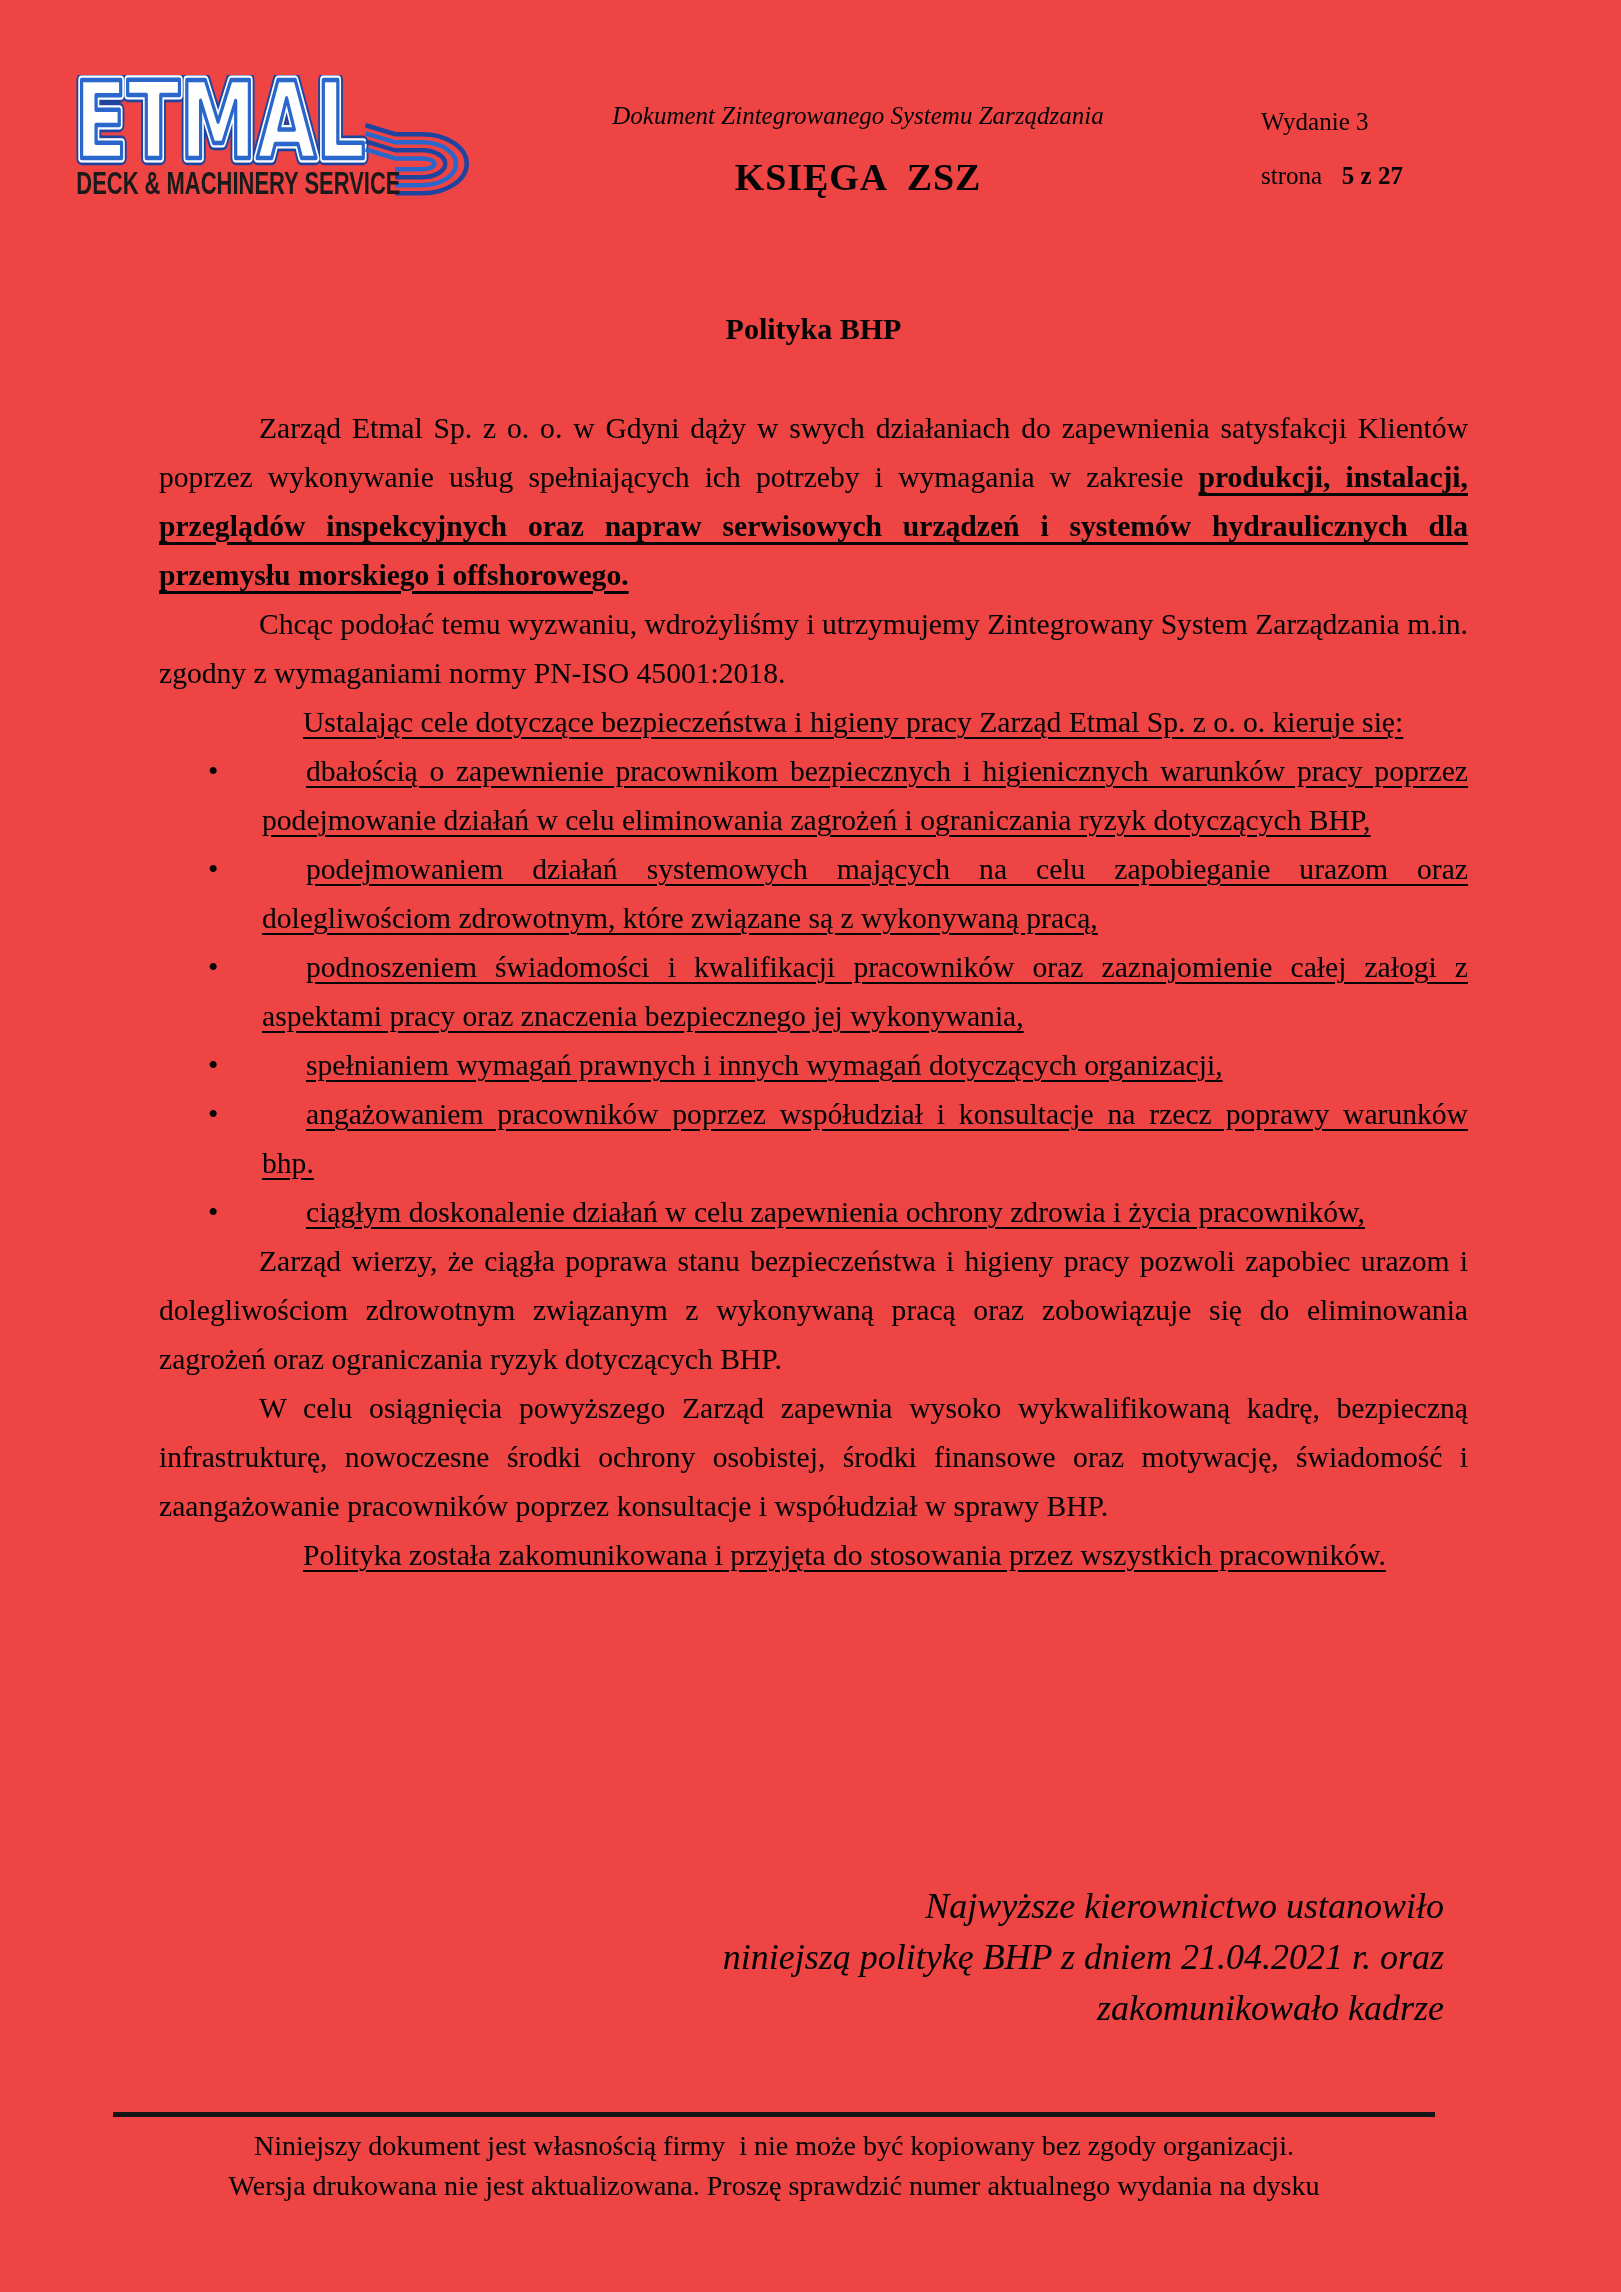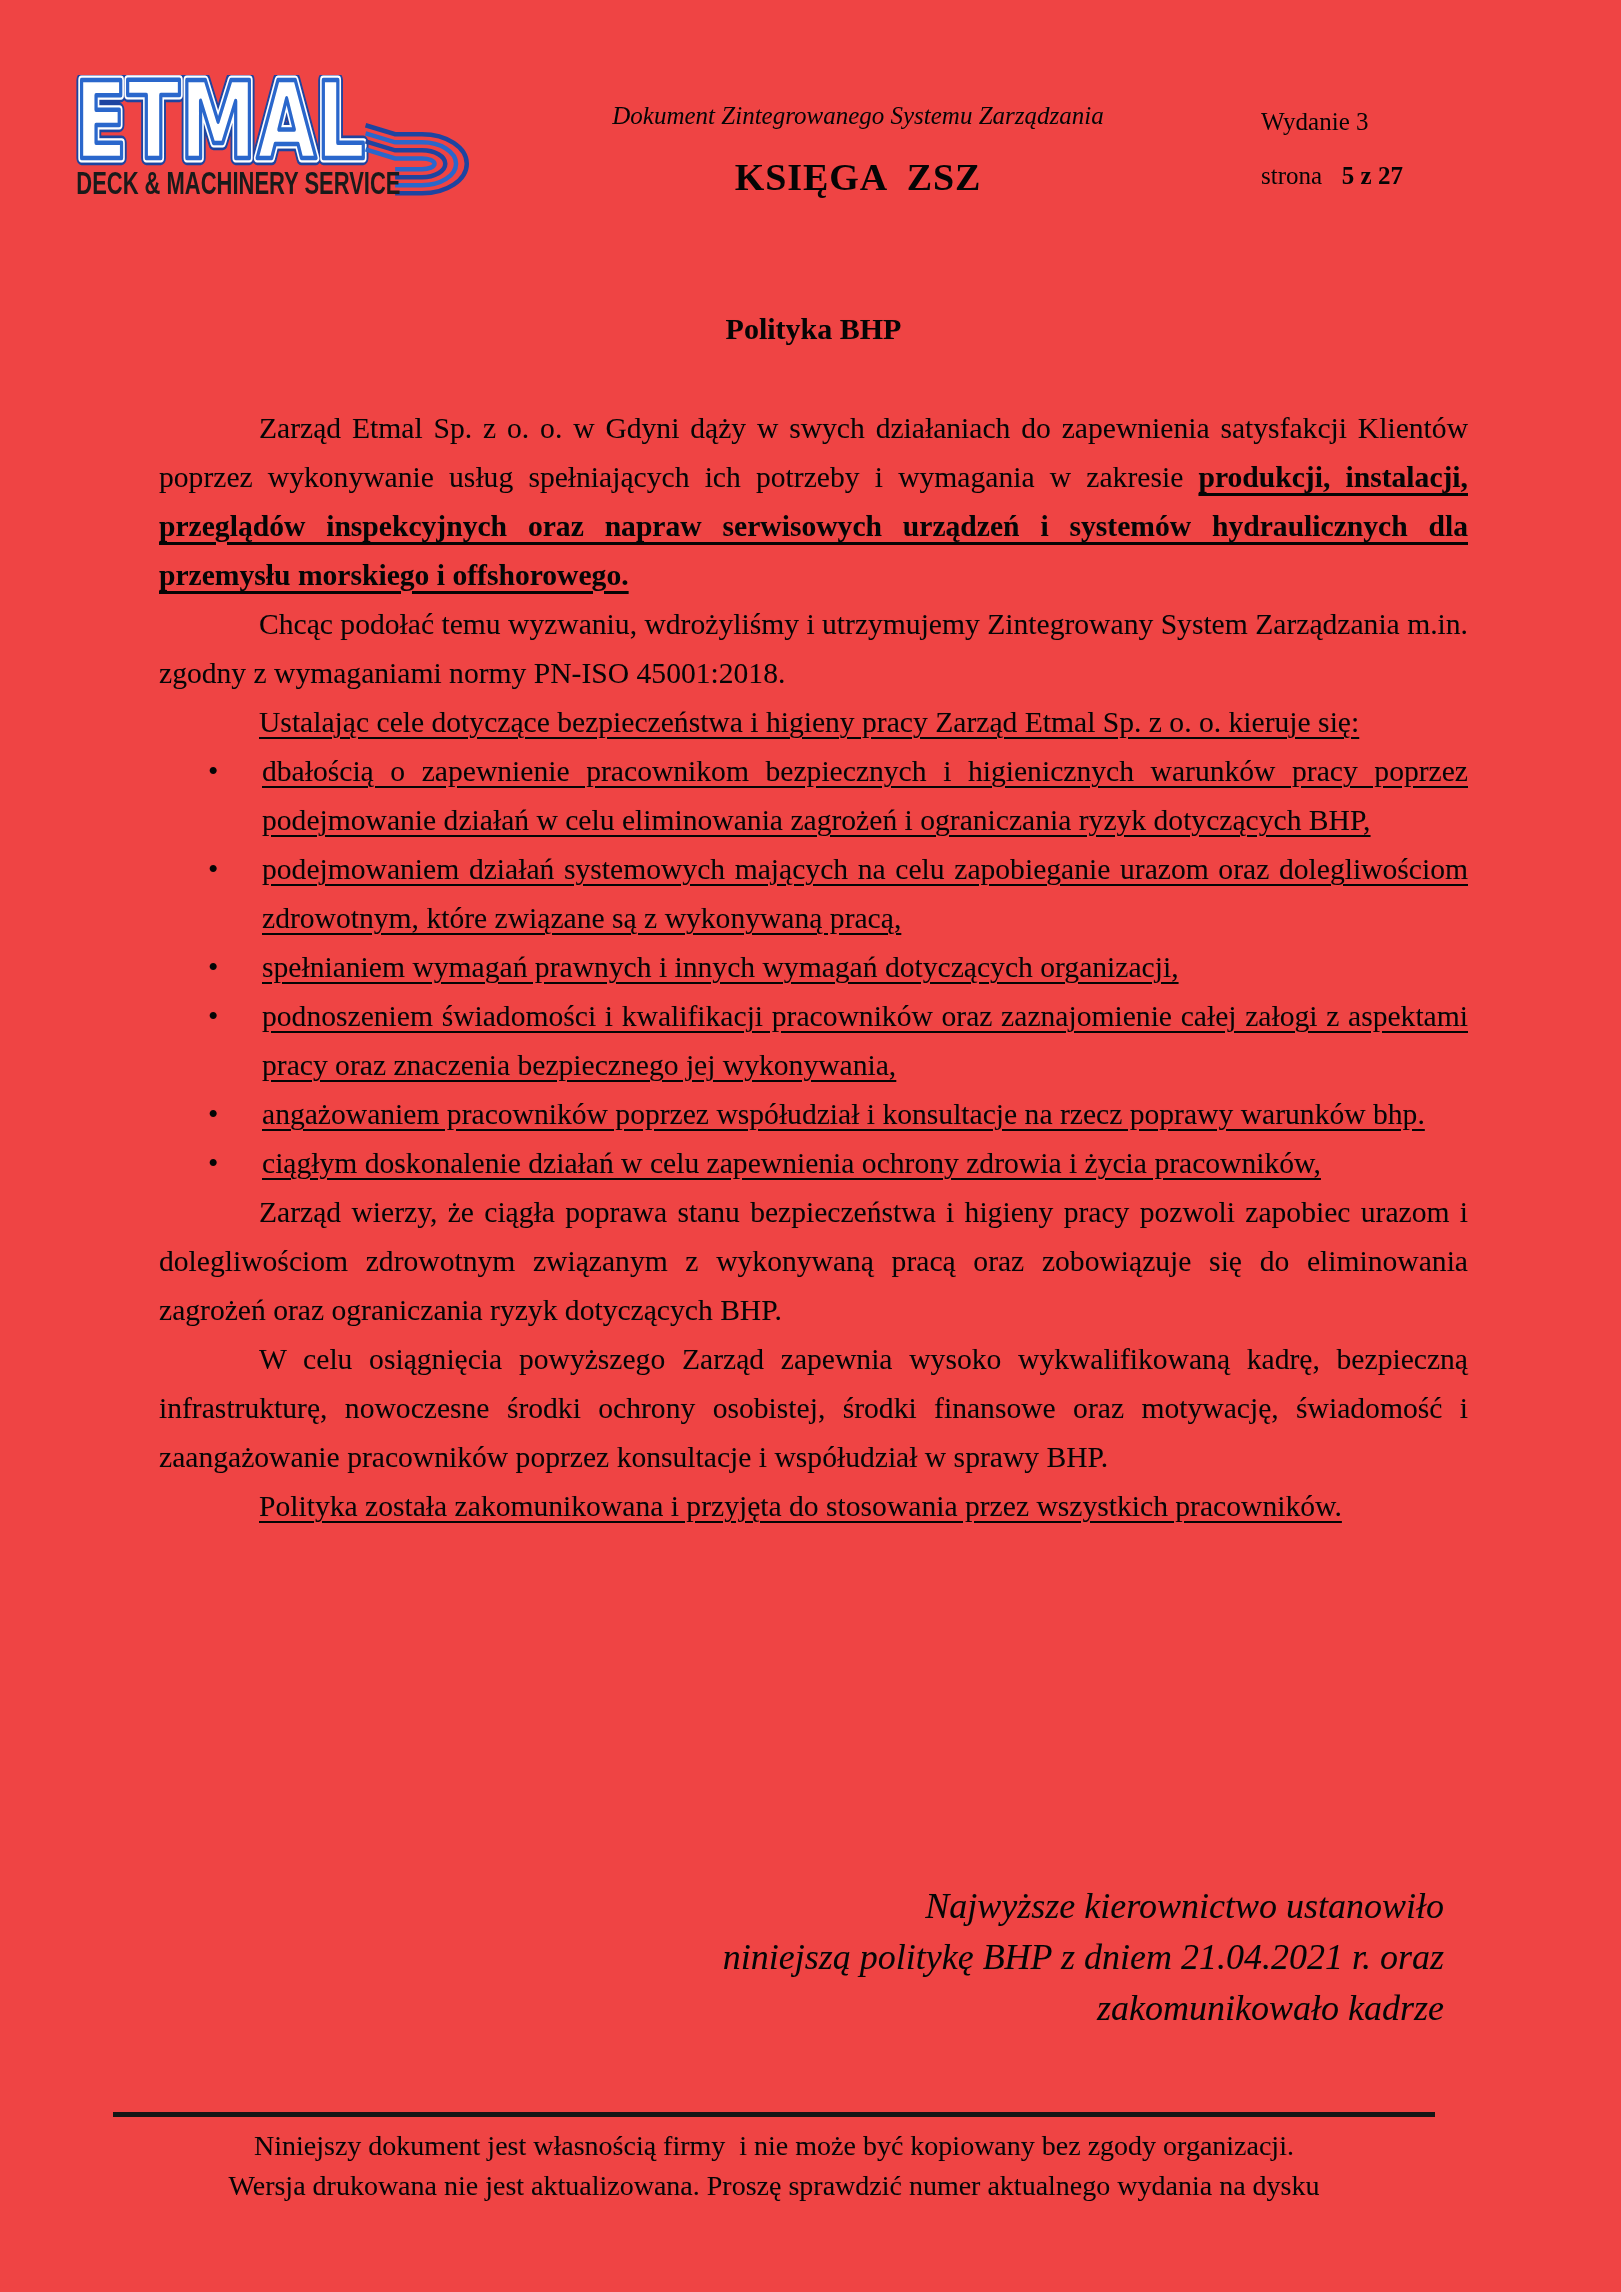--- a/index.html
+++ b/index.html
@@ -33,21 +33,21 @@
   .hdr-right .page-value { font-weight:700; margin-left:19.7px; }
 
   
   .body-text {
     position:absolute; left:159px; top:304px; width:1309px;
     font-size:29.6px; line-height:49px; text-align:justify;
     text-shadow:0 0 0.9px rgba(60,60,60,0.18);
   }
   .doc-title { text-align:center; font-weight:700; font-size:30px; margin:0 0 51px 0; }
   .body-text p { margin:0; text-indent:100px; }
-  .u  { text-decoration:underline; text-underline-offset:5.4px; text-decoration-thickness:2.2px; }
+  .u  { text-decoration:underline; text-underline-offset:5.4px; text-decoration-thickness:2.2px;margin-left:44px; }
   .bu { font-weight:700; text-decoration:underline; text-underline-offset:6.3px; text-decoration-thickness:3.1px; }
   ul.policy-list { list-style:none; margin:0; padding:0; }
   ul.policy-list li { position:relative; padding-left:103px; text-align:justify; }
   ul.policy-list li::before { content:"•"; position:absolute; left:49px; top:0; }
   .gap-top { margin-top:49px; }
   .gap-top-sm { margin-top:27px; }
 
   
   .signature {
     position:absolute; right:193px; top:1881px;
@@ -103,22 +103,22 @@
 
     <p><span>Zarząd Etmal Sp. z o. o. w Gdyni dąży w swych działaniach do zapewnienia satysfakcji Klientów poprzez wykonywanie usług spełniających ich potrzeby i wymagania w zakresie </span><span class="bu">produkcji, instalacji, przeglądów inspekcyjnych oraz napraw serwisowych urządzeń i systemów hydraulicznych dla przemysłu morskiego i offshorowego.</span></p>
 
     <p>Chcąc podołać temu wyzwaniu, wdrożyliśmy i utrzymujemy Zintegrowany System Zarządzania m.in. zgodny z wymaganiami normy PN-ISO 45001:2018.</p>
 
     <p><span class="u">Ustalając cele dotyczące bezpieczeństwa i higieny pracy Zarząd Etmal Sp. z o. o. kieruje się:</span></p>
 
     <ul class="policy-list">
       <li><span class="u">dbałością o zapewnienie pracownikom bezpiecznych i higienicznych warunków pracy poprzez podejmowanie działań w celu eliminowania zagrożeń i ograniczania ryzyk dotyczących BHP,</span></li>
       <li><span class="u">podejmowaniem działań systemowych mających na celu zapobieganie urazom oraz dolegliwościom zdrowotnym, które związane są z wykonywaną pracą,</span></li>
+      <li><span class="u">podnoszeniem świadomości i kwalifikacji  pracowników oraz zaznajomienie całej załogi z aspektami pracy oraz znaczenia bezpiecznego jej wykonywania,</span></li>
       <li><span class="u">spełnianiem wymagań prawnych i innych wymagań dotyczących organizacji,</span></li>
-      <li><span class="u">podnoszeniem świadomości i kwalifikacji  pracowników oraz zaznajomienie całej załogi z aspektami pracy oraz znaczenia bezpiecznego jej wykonywania,</span></li>
       <li><span class="u">angażowaniem pracowników poprzez współudział i konsultacje na rzecz poprawy warunków bhp.</span></li>
       <li><span class="u">ciągłym doskonalenie działań w celu zapewnienia ochrony zdrowia i życia pracowników,</span></li>
     </ul>
 
     <p class="gap-top">Zarząd wierzy, że ciągła poprawa stanu bezpieczeństwa i higieny pracy pozwoli zapobiec urazom i dolegliwościom zdrowotnym związanym z wykonywaną pracą oraz zobowiązuje się do eliminowania zagrożeń oraz ograniczania ryzyk dotyczących BHP.</p>
 
     <p>W celu osiągnięcia powyższego Zarząd zapewnia wysoko wykwalifikowaną kadrę, bezpieczną infrastrukturę, nowoczesne środki ochrony osobistej, środki finansowe oraz motywację, świadomość i zaangażowanie pracowników poprzez konsultacje i współudział w sprawy BHP.</p>
 
     <p class="gap-top-sm"><span class="u">Polityka została zakomunikowana i przyjęta do stosowania przez wszystkich pracowników.</span></p>
   </div>

